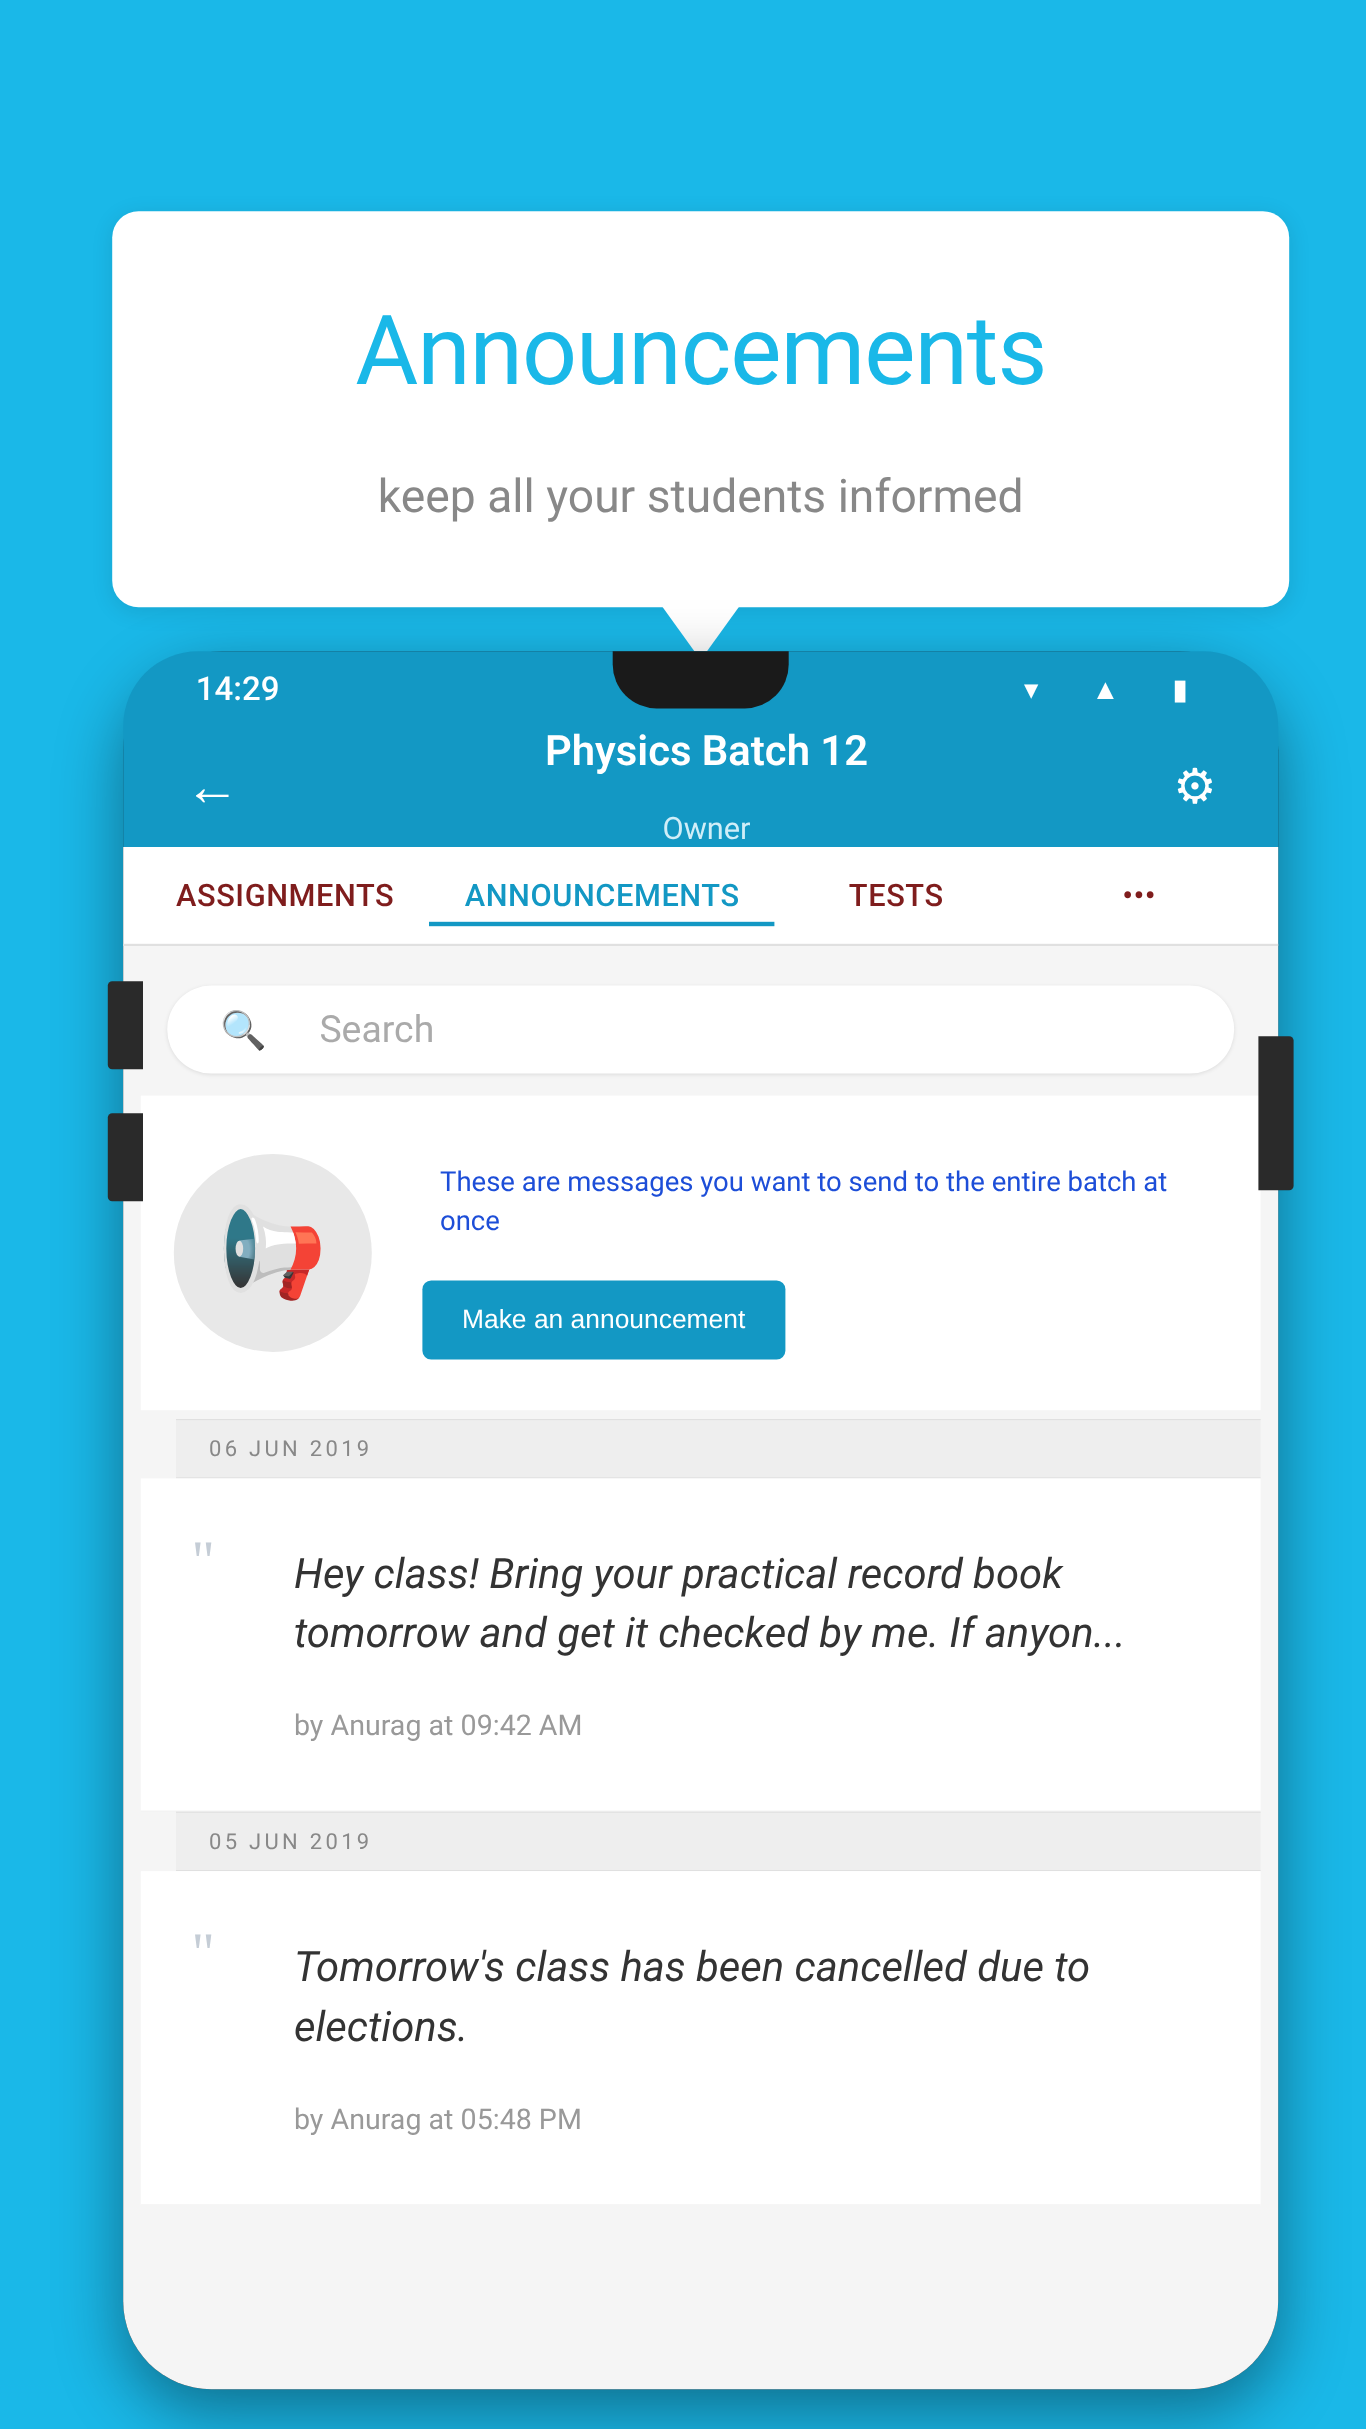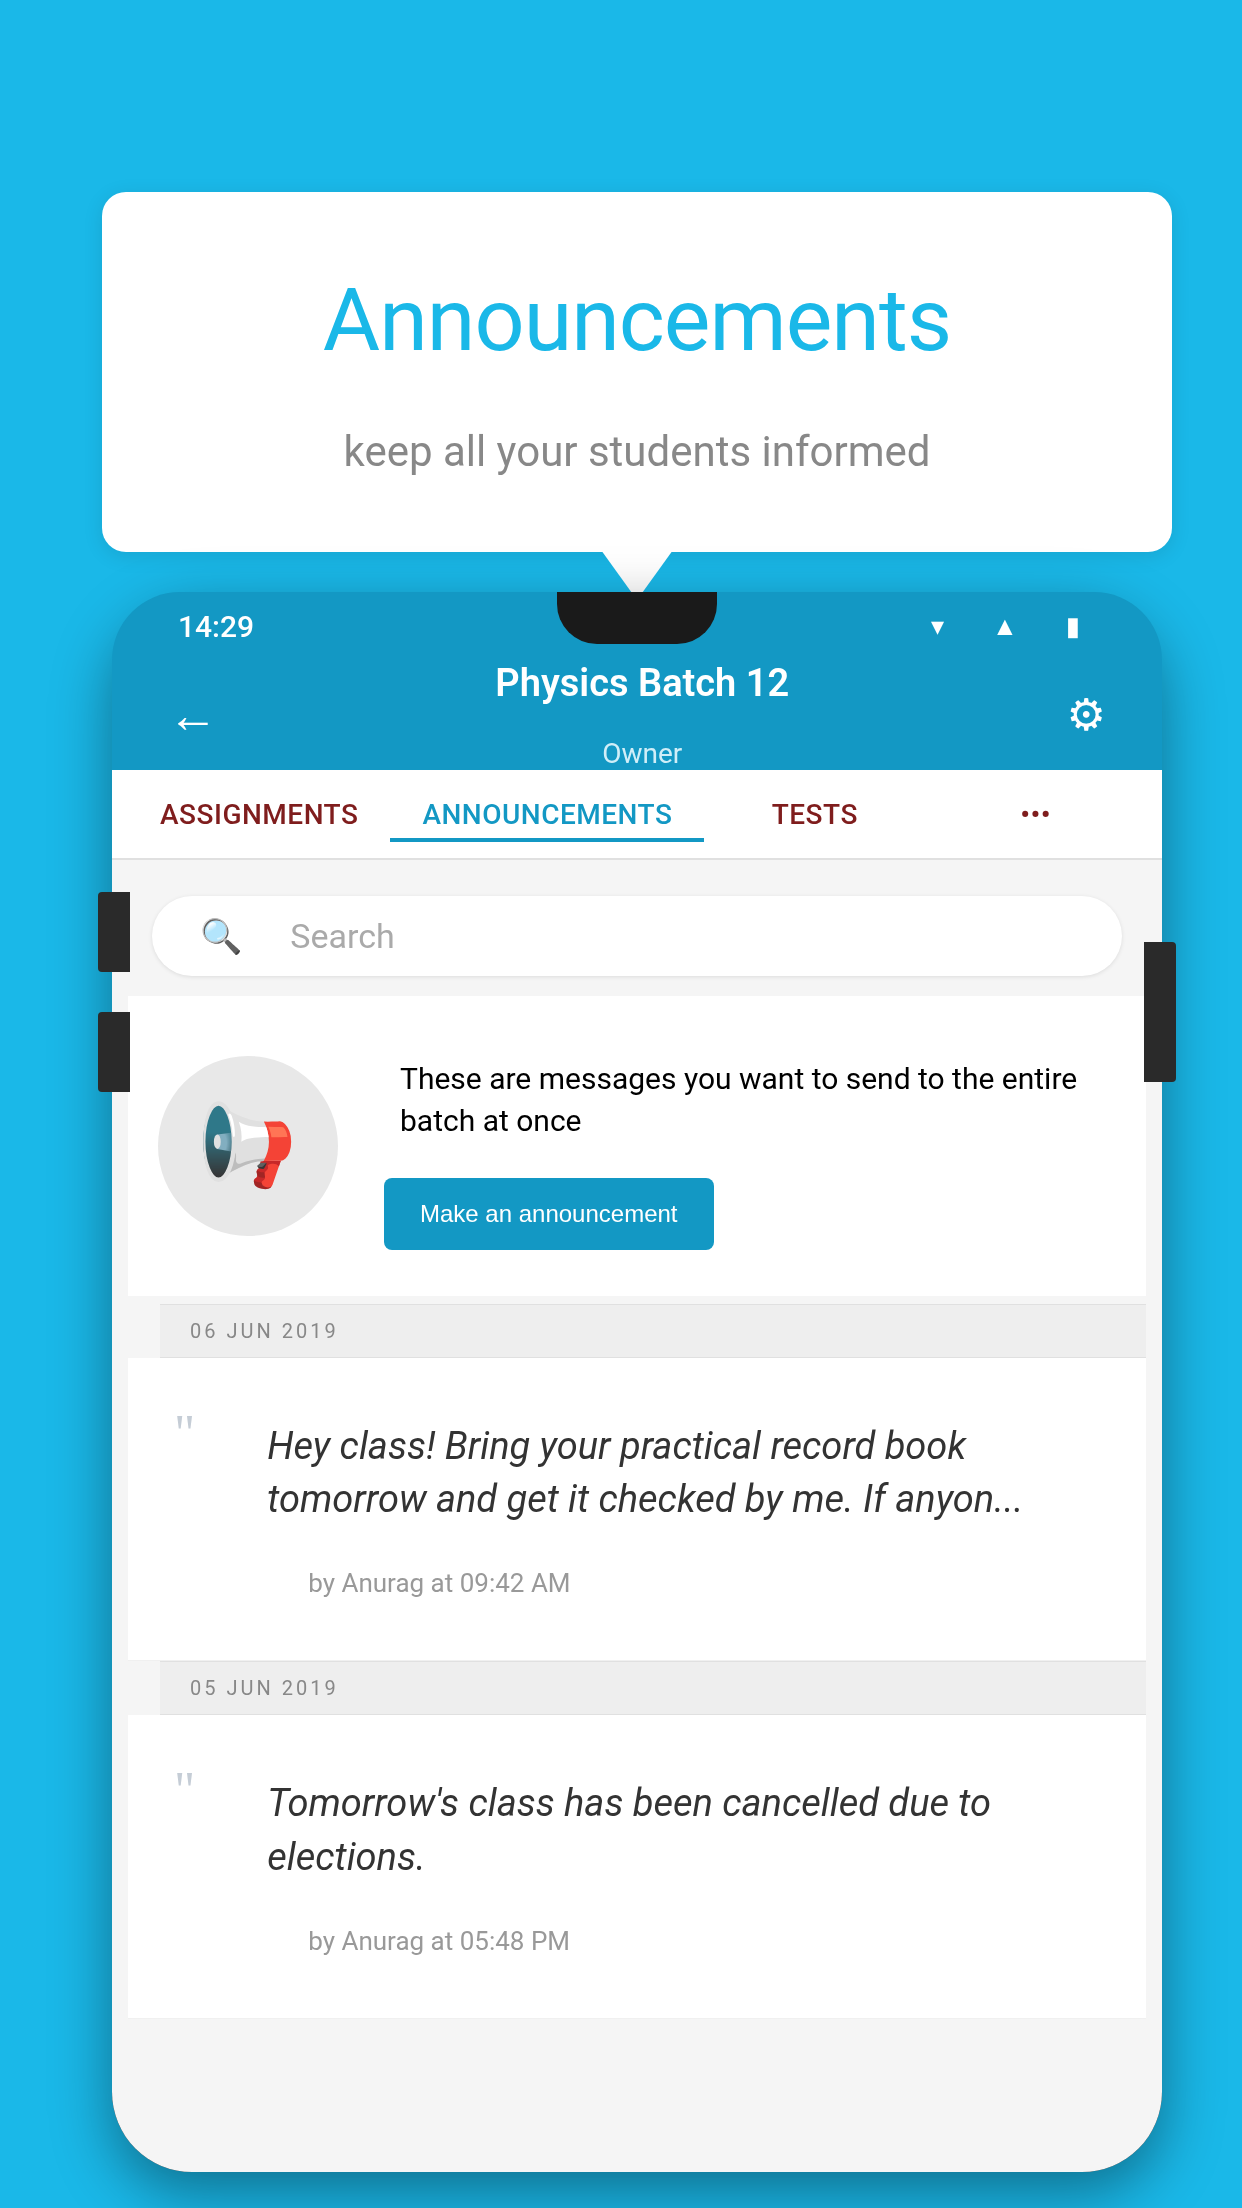--- a/index.html
+++ b/index.html
@@ -250,22 +250,22 @@
       font-size: 80px;
       color: #667788;
       transform: scaleX(-1);
     }
 
     .cta-right {
       flex: 1;
     }
 
     .cta-text {
-      font-size: 30px;
-      color: #000000;
+      font-size: 25px;
+      color: #1d4ed8;
       line-height: 1.4;
       margin-bottom: 20px;
     }
 
     .cta-button {
       background: #1398c4;
       color: #ffffff;
       border: none;
       border-radius: 8px;
       padding: 22px 36px;
@@ -314,21 +314,20 @@
       font-size: 38px;
       color: #333333;
       font-style: italic;
       line-height: 1.4;
       margin-bottom: 10px;
     }
 
     .announcement-meta {
       font-size: 26px;
       color: #999999;
-      margin-left: 41px;
     }
 
     
     .phone-side-btn-left {
       position: absolute;
       left: -14px;
       top: 300px;
       width: 14px;
       height: 80px;
       background: #2a2a2a;

